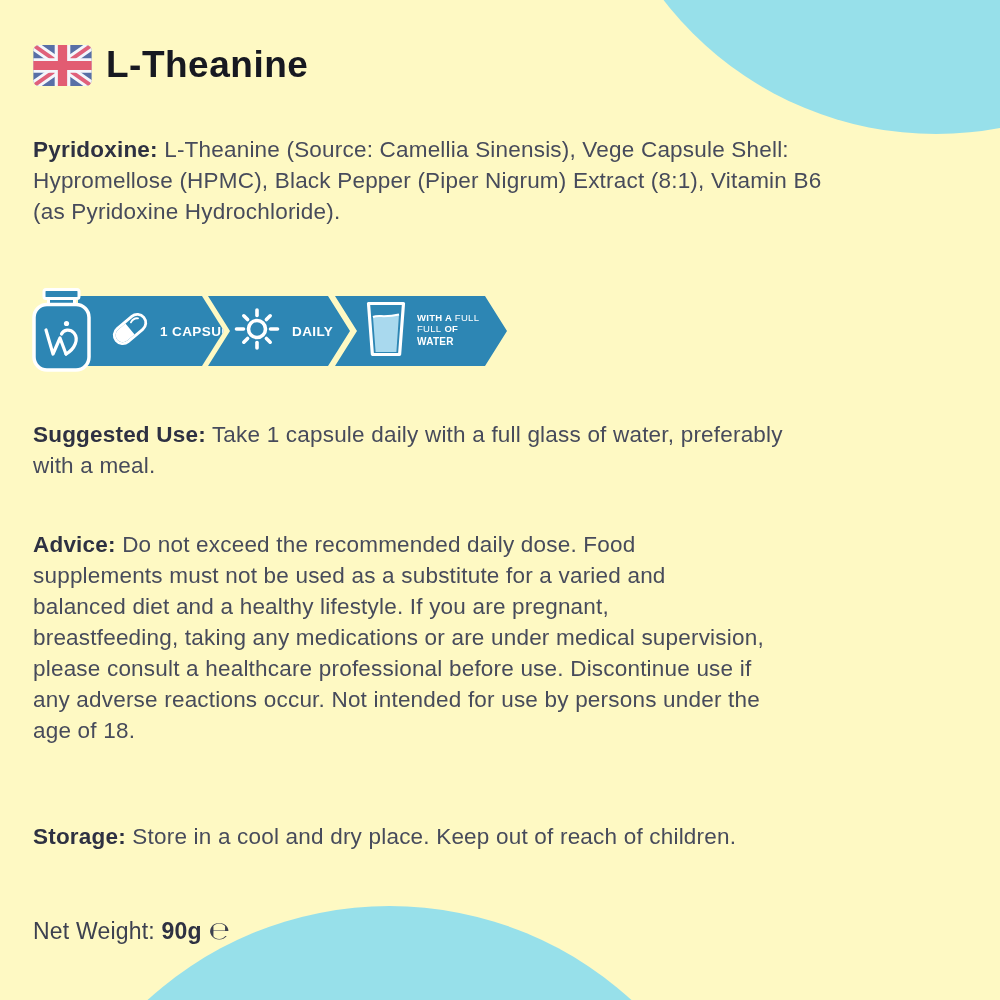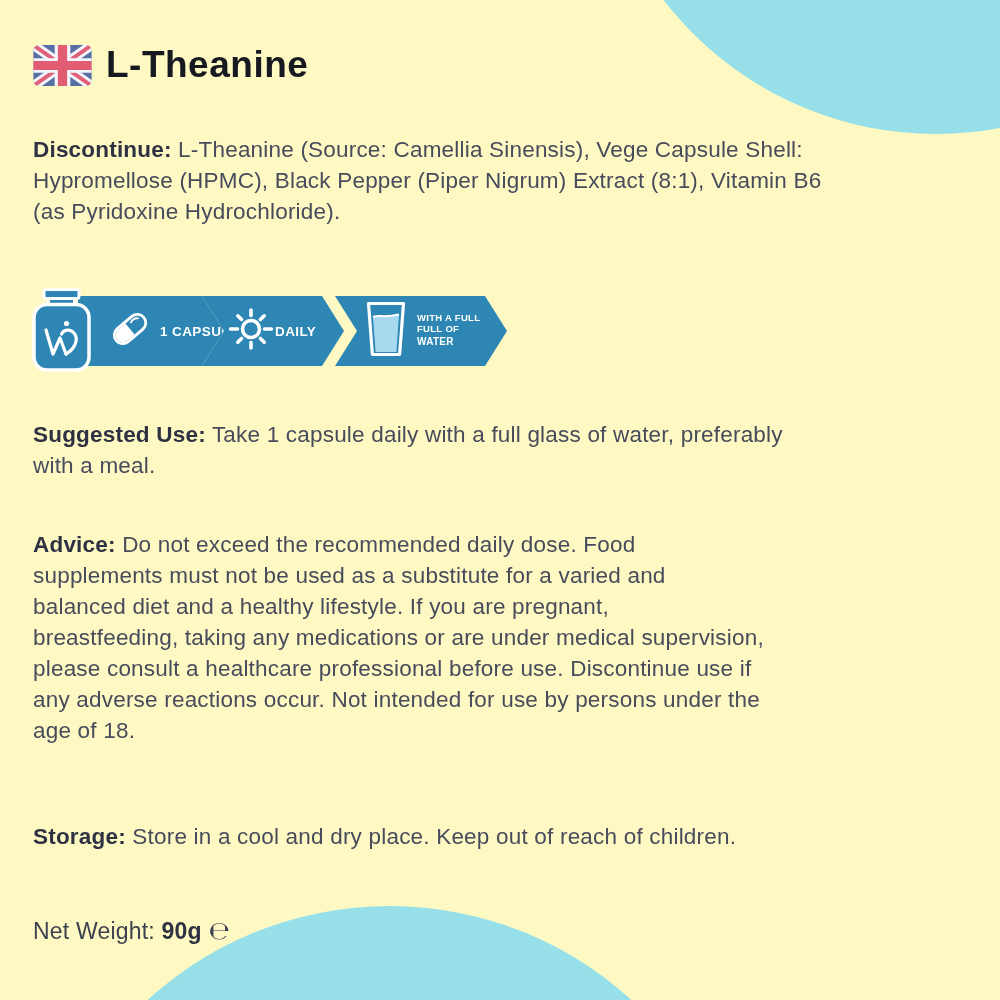--- a/index.html
+++ b/index.html
@@ -26,31 +26,31 @@
   .header{position:absolute;left:33px;top:44px;display:flex;align-items:center;gap:14px;z-index:2;}
   .flag{width:59px;height:41px;display:block;}
   .page-title{font-size:37px;font-weight:800;color:#171921;letter-spacing:.5px;margin:0;}
 
   
   .banner{position:absolute;left:32px;top:287px;width:492px;height:86px;z-index:3;}
   .seg{position:absolute;top:9px;height:70px;background:#2d86b4;display:flex;align-items:center;}
   .seg.s1{left:46px;width:146px;
     clip-path:polygon(0 0,calc(100% - 22px) 0,100% 50%,calc(100% - 22px) 100%,0 100%);
     padding-left:30px;box-sizing:border-box;gap:8px;}
-  .seg.s2{left:170px;width:142px;
+  .seg.s2{left:176px;width:142px;
     clip-path:polygon(0 0,calc(100% - 22px) 0,100% 50%,calc(100% - 22px) 100%,0 100%,22px 50%);
-    padding-left:26px;box-sizing:border-box;gap:1px;justify-content:flex-start;}
+    padding-left:26px;box-sizing:border-box;gap:12px;justify-content:flex-start;}
   .seg.s3{left:303px;width:172px;
     clip-path:polygon(0 0,calc(100% - 22px) 0,100% 50%,calc(100% - 22px) 100%,0 100%,22px 50%);
     padding-left:30px;box-sizing:border-box;gap:10px;}
   .seg-label{color:#fff;font-weight:700;font-size:13.5px;letter-spacing:.4px;white-space:nowrap;}
   .bottle{position:absolute;left:0;top:1px;width:59px;height:84px;z-index:4;}
   .water-text{color:#fff;line-height:11px;font-size:9.5px;letter-spacing:.3px;white-space:nowrap;}
   .water-text .w600{font-weight:600;}
-  .water-text .w800{font-weight:700;}
+  .water-text .w800{font-weight:400;}
   .water-text .big{font-size:10px;line-height:16px;font-weight:800;}
 
   
   .netweight{position:absolute;left:33px;top:916px;z-index:2;font-size:23px;color:#3d4150;letter-spacing:.2px;}
   .netweight .val{font-weight:800;color:#2e3142;}
   .esign{font-family:"DejaVu Sans", sans-serif;font-size:25px;}
 </style>
 </head>
 <body>
 
@@ -75,21 +75,21 @@
           <path d="M0 21 H60" stroke="#f4f6fb" stroke-width="15"></path>
           <path d="M30 0 V42" stroke="#e25c72" stroke-width="9.5"></path>
           <path d="M0 21 H60" stroke="#e25c72" stroke-width="9"></path>
         </g>
       </svg>
     </span>
     <h1 class="page-title">L-Theanine</h1>
   </div>
 
   <div class="sec" style="top:134px">
-    <p><span class="lbl">Discontinue:</span> <span class="bodytext">L-Theanine (Source: Camellia Sinensis), Vege Capsule Shell:
+    <p><span class="lbl">Pyridoxine:</span> <span class="bodytext">L-Theanine (Source: Camellia Sinensis), Vege Capsule Shell:
 Hypromellose (HPMC), Black Pepper (Piper Nigrum) Extract (8:1), Vitamin B6
 (as Pyridoxine Hydrochloride).</span></p>
   </div>
 
   <div class="banner">
     <span class="bottle">
       <svg width="59" height="84" viewBox="0 0 59 84">
         <rect x="16.5" y="8" width="26" height="10" fill="#2d86b4" stroke="#fff" stroke-width="3"></rect>
         <rect x="12" y="1.5" width="35" height="9" rx="2" fill="#2d86b4" stroke="#fff" stroke-width="3"></rect>
         <rect x="2" y="16.5" width="55" height="65.5" rx="13" fill="#2d86b4" stroke="#fff" stroke-width="3.5"></rect>

